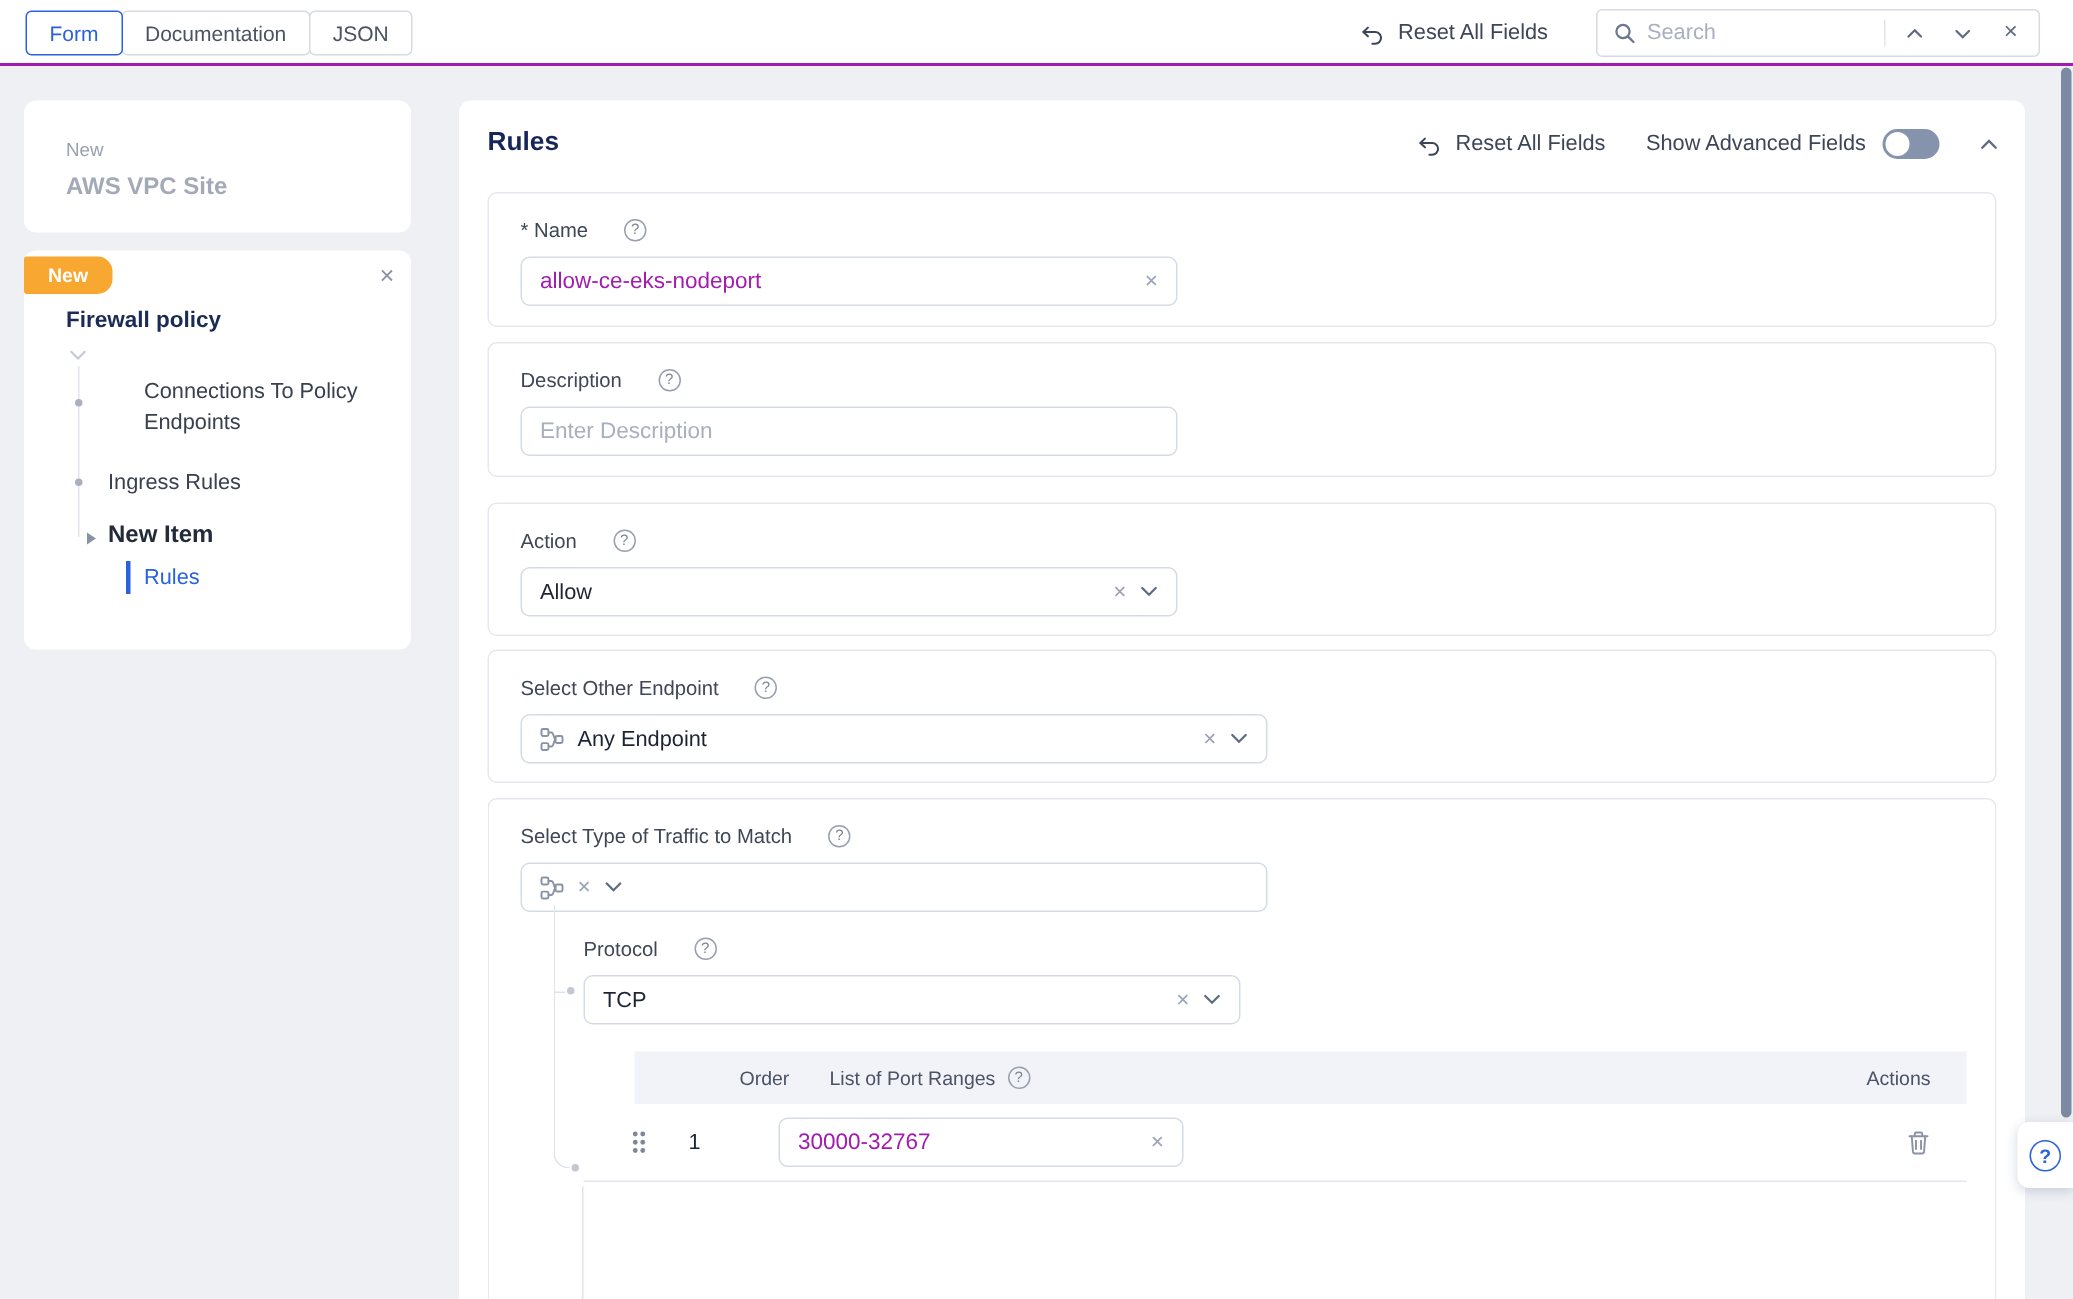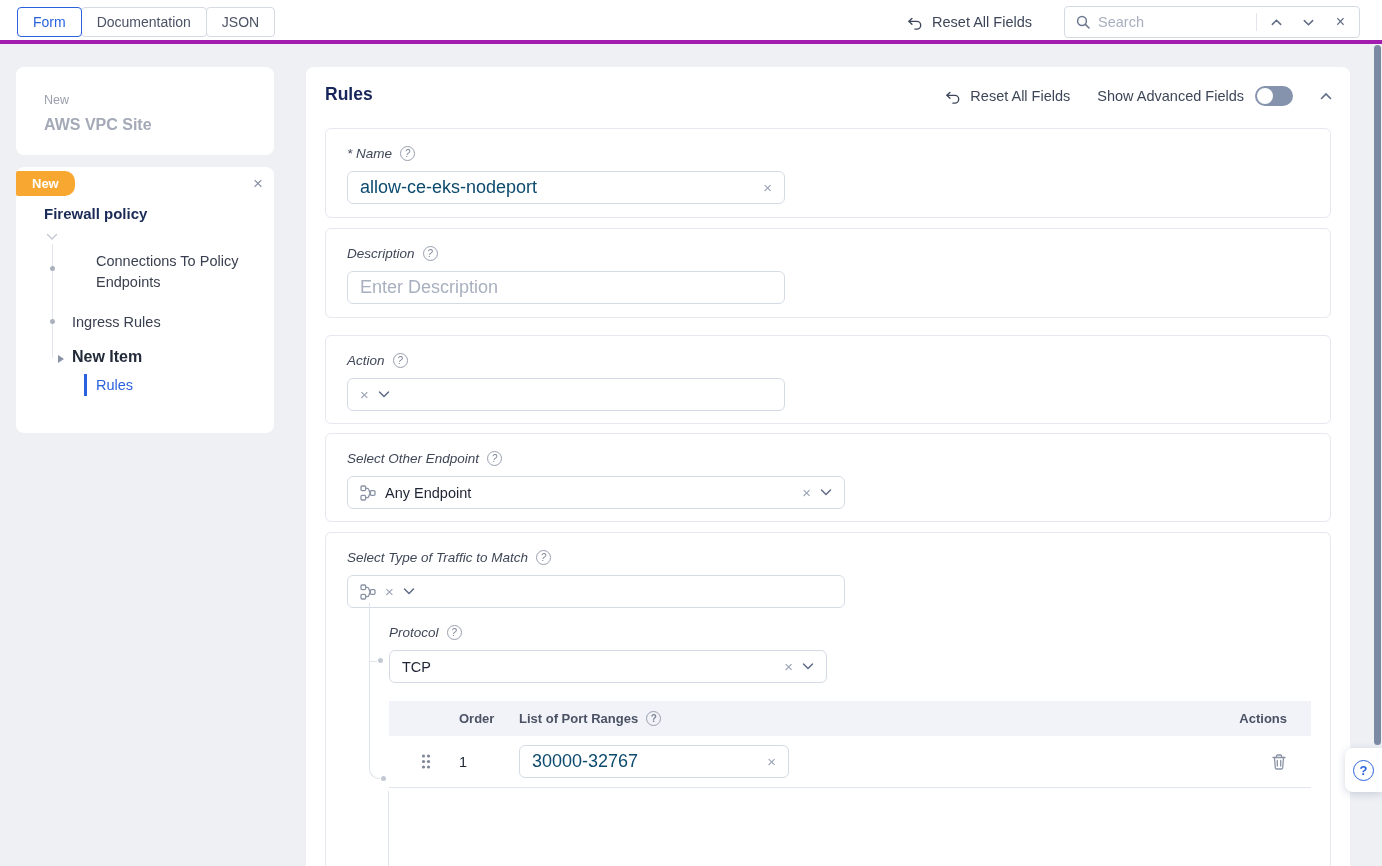--- a/index.html
+++ b/index.html
@@ -1,21 +1,21 @@
 <!DOCTYPE html>
 <html><head>
 <meta charset="utf-8">
 <style>
   * { margin:0; padding:0; box-sizing:border-box; }
   html,body { width:1382px; height:866px; overflow:hidden; }
   body { font-family:"Liberation Sans", sans-serif; background:#eef0f4; position:relative; color:#1d2433; }
   svg { display:block; }
 
   
-  .topbar { position:absolute; left:0; top:0; width:100%; height:44px; background:#fff; border-bottom:4px solid #a21caf; z-index:5; }
+  .topbar { position:absolute; left:0; top:0; width:100%; height:44px; background:#fff; border-bottom:2px solid #a21caf; z-index:5; }
   .tabs { position:absolute; left:18px; top:7px; display:flex; }
   .tab { height:30px; padding:0 15px; display:flex; align-items:center; border:1px solid #d5dae3; background:#fff;
          color:#4a5264; font-size:14px; margin-left:-1px; border-radius:4px; cursor:pointer; }
   .tab.active { color:#2a62dd; border-color:#2a62dd; z-index:1; }
   .topbar-right { position:absolute; right:22px; top:0; height:44px; display:flex; align-items:center; gap:32px; }
   .reset-btn { display:flex; align-items:center; gap:9px; color:#3d4658; font-size:14.5px; cursor:pointer; }
   .searchbox { width:296px; height:32px; border:1px solid #d5dae3; border-radius:4px; display:flex; align-items:center; padding:0 6px 0 10px; gap:7px; background:#fff; }
   .searchbox input { border:0; outline:0; flex:1; min-width:0; font-size:14.5px; color:#333; font-family:inherit; }
   ::placeholder { color:#a8b0bf; }
   .vsep { width:1px; height:18px; background:#e2e5ec; }
@@ -43,41 +43,41 @@
   
   .main { position:absolute; left:306px; top:67px; width:1044px; height:799px; background:#fff; border-radius:8px 8px 0 0; }
   .panel-title { position:absolute; left:19px; top:17px; font-size:17.5px; font-weight:700; color:#17265a; }
   .panel-controls { position:absolute; right:18px; top:13px; display:flex; align-items:center; gap:27px; height:32px; }
   .adv { display:flex; align-items:center; gap:11px; color:#3d4658; font-size:14.5px; }
   .toggle { width:38px; height:20px; border-radius:10px; background:#8593ad; position:relative; cursor:pointer; }
   .knob { position:absolute; left:2px; top:2px; width:16px; height:16px; border-radius:50%; background:#fff; }
   .collapse { color:#5f6b85; cursor:pointer; }
 
   .fbox { position:absolute; left:19px; width:1006px; border:1px solid #e5e8ef; border-radius:6px; padding:17px 21px; background:#fff; }
-  .lblrow { display:flex; align-items:flex-start; gap:8px; font-size:13.5px; color:#3f4757;font-style:italic; }
+  .lblrow { display:flex; align-items:flex-start; gap:24px; font-size:13.5px; color:#3f4757; }
   .q { width:15px; height:15px; border:1px solid #98a0af; border-radius:50%; display:flex; align-items:center;
        justify-content:center; font-size:10px; color:#7d8696; flex:none; }
   .ibox { margin-top:10px; width:438px; height:33px; border:1px solid #d5dbe6; border-radius:6px; display:flex;
           align-items:center; padding:0 12px; font-size:14.5px; color:#1d2433; gap:9px; background:#fff; }
   .ibox.wide { width:498px; }
-  .ibox input { border:0; outline:0; flex:1; min-width:0; font-size:18px; color:#0c4a6e; font-family:inherit; }
+  .ibox input { border:0; outline:0; flex:1; min-width:0; font-size:15px; color:#a21caf; font-family:inherit; }
   .val { flex:1; }
   .clear { color:#9aa3b5; font-size:15px; cursor:pointer; line-height:1; }
   .dd { color:#5f6b85; cursor:pointer; }
 
   
   .vline1 { position:absolute; left:43px; top:70px; width:11px; height:176px; border-left:1px solid #dfe3eb;
             border-bottom:1px solid #dfe3eb; border-bottom-left-radius:10px; }
   .hb { position:absolute; left:44px; top:128px; width:7px; height:1px; background:#dfe3eb; }
   .cdot { position:absolute; width:5px; height:5px; border-radius:50%; background:#c3c9d4; }
   .vline2 { position:absolute; left:62px; top:258px; height:143px; border-left:1px solid #dfe3eb; }
   .protocol-block { position:absolute; left:63px; top:92px; }
 
   .ptable { position:absolute; left:63px; top:168px; width:922px; }
-  .thead { height:35px; background:#f1f3f8; display:flex; align-items:center; font-size:13px; font-weight:700; color:#4a5264; }
+  .thead { height:35px; background:#f1f3f8; display:flex; align-items:center; font-size:13px; font-weight:400; color:#4a5264;margin-left:34px; }
   .c-handle { width:70px; padding-left:31px; }
   .c-order { width:60px; }
   .c-range { flex:1; display:flex; align-items:center; gap:8px; }
   .c-actions { width:86px; display:flex; justify-content:flex-end; padding-right:24px; }
   .trow { height:52px; display:flex; align-items:center; border-bottom:1px solid #e2e6ed; font-size:14.5px; }
   .range-box { margin:0; width:270px; }
   .drag { cursor:grab; color:#7e8798; }
   .trash { color:#8a93a5; cursor:pointer; }
   .add-row { margin-top:18px; display:flex; justify-content:center; }
   .add-btn { width:220px; height:31px; border:1px solid #2a62dd; border-radius:6px; background:#fff; color:#2a62dd;
@@ -208,20 +208,21 @@
       <input placeholder="Enter Description" style="">
     </div>
   </div>
 
   <div class="fbox" style="top:268px; height:89px;">
     <div class="lblrow">
       <span>Action</span>
       <span class="q">?</span>
     </div>
     <div class="ibox">
+      <span class="val">Allow</span>
       <span class="clear">×</span>
       <span class="dd">
         <svg width="12" height="9" viewBox="0 0 12 9" fill="none" stroke="currentColor" stroke-width="1.5" stroke-linecap="round">
             <path d="M1.5 2 L6 6.5 L10.5 2"></path>
           </svg>
       </span>
     </div>
   </div>
 
   <div class="fbox" style="top:366px; height:89px;">

